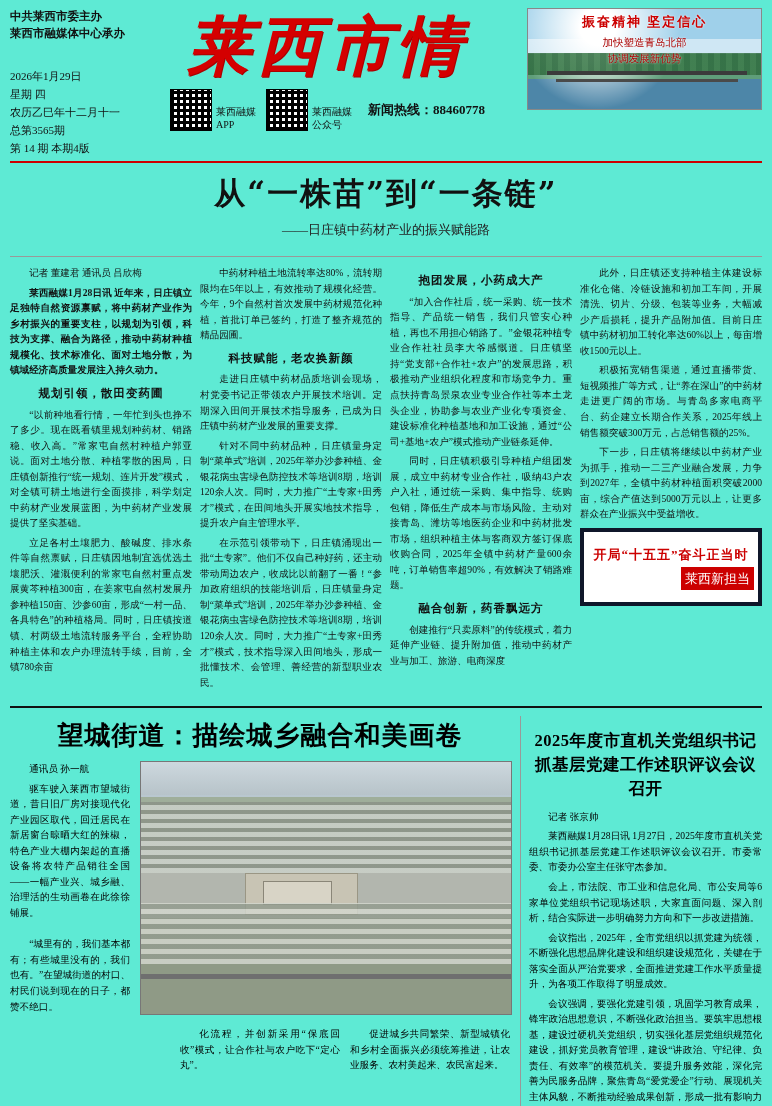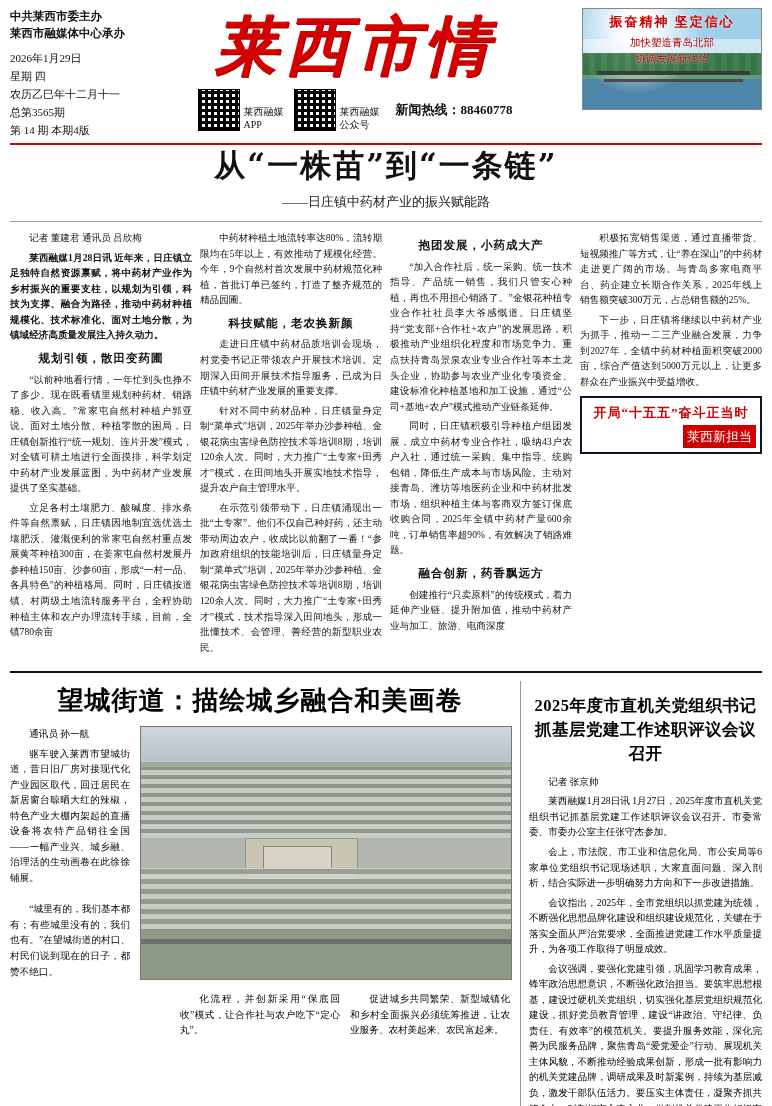--- a/index.html
+++ b/index.html
@@ -1,63 +1,63 @@
 <!DOCTYPE html>
 <html><head>
 <meta charset="utf-8">
 <style>
   html,body{margin:0;padding:0;background:#c8c8c8;}
   body{font-family:"Liberation Serif","DejaVu Serif",serif;}
-  .page{width:772px;height:1106px;background:#ffffff;position:relative;overflow:hidden;
+  .page{width:772px;height:1106px;background:#5eead4;position:relative;overflow:hidden;
         box-sizing:border-box;padding:8px 10px;}
   
   .masthead{display:flex;align-items:stretch;border-bottom:2px solid #c00;padding-bottom:4px;}
   .mh-left{width:118px;font-size:11px;line-height:1.5;color:#111;}
   .mh-left .org{font-size:11.5px;font-weight:bold;letter-spacing:0px;}
-  .mh-left .meta{margin-top:6px;font-size:11px;line-height:1.65;}
+  .mh-left .meta{margin-top:24px;font-size:11px;line-height:1.65;}
   .mh-center{flex:1;display:flex;flex-direction:column;align-items:center;justify-content:flex-start;}
   .title-cn{font-family:"DejaVu Serif",serif;font-size:64px;color:#d40000;font-weight:bold;
             letter-spacing:6px;line-height:1.05;margin-top:4px;text-shadow:1px 1px 0 #a00;
             font-style:italic;}
   .mh-center .subrow{display:flex;align-items:center;gap:10px;margin-top:10px;font-size:11px;}
   .qr{width:40px;height:40px;background:
       repeating-linear-gradient(0deg,#000 0 3px,#fff 3px 6px),
       repeating-linear-gradient(90deg,#000 0 3px,transparent 3px 6px);
       background-blend-mode:multiply;border:1px solid #000;}
   .qr-wrap{display:flex;align-items:flex-end;gap:4px;}
   .qr-label{font-size:10px;line-height:1.3;color:#111;}
   .hotline{font-size:13px;font-weight:bold;color:#111;margin-left:6px;}
   .hotline .num{color:#111;}
-  .mh-right{width:180px;display:flex;flex-direction:column;}
+  .mh-right{width:235px;display:flex;flex-direction:column;}
   .promo{position:relative;height:100px;border:1px solid #888;overflow:hidden;
          background:linear-gradient(#bfe0f2 0 38%,#7fb48e 38% 62%,#6aa3c9 62% 100%);}
   .promo .sky{position:absolute;inset:0;background:
      radial-gradient(circle at 30% 18%, #ffffff 0 10%, rgba(255,255,255,0) 45%),
      linear-gradient(#9fd0ea 0 30%,#cfe7f4 30% 45%,#5f9e7a 45% 70%,#4d86a8 70% 100%);}
   .promo .pier{position:absolute;left:8%;right:6%;top:62%;height:4px;background:#3b3b3b;}
   .promo .pier2{position:absolute;left:12%;right:10%;top:70%;height:3px;background:#4a4a4a;}
   .promo .trees{position:absolute;left:0;right:0;top:44%;height:22%;
         background:repeating-linear-gradient(90deg,#2f6b3f 0 6px,#3c7a4a 6px 12px);opacity:.85;}
   .promo-txt{position:absolute;top:4px;left:0;right:0;text-align:center;color:#c00;
         font-weight:bold;font-size:13px;letter-spacing:2px;text-shadow:0 0 2px #fff;}
   .promo-sub{position:absolute;top:26px;left:0;right:0;text-align:center;color:#a00;
         font-size:10.5px;line-height:1.5;text-shadow:0 0 2px #fff;}
   
-  .lead{text-align:center;}
+  .lead{margin-top:10px;text-align:center;}
   .lead h1{margin:0;font-size:31px;letter-spacing:2px;color:#111;font-weight:bold;
            font-family:"DejaVu Serif",serif;}
   .lead .sub{font-size:13px;color:#222;margin-top:6px;}
   
-  .cols{display:flex;gap:8px;margin-top:10px;border-top:1px solid #999;padding-top:8px;}
+  .cols{display:flex;gap:8px;margin-top:17px;border-top:1px solid #999;padding-top:8px;}
   .col{flex:1;font-size:9.6px;line-height:1.62;color:#111;text-align:justify;}
   .col p{margin:0 0 4px 0;text-indent:2em;}
   .col h3{font-size:11.5px;margin:6px 0 4px 0;text-align:center;font-weight:bold;letter-spacing:1px;}
   .byline{font-size:9.6px;margin-bottom:4px;text-indent:2em;}
   .dateline{font-weight:bold;}
-  .redbar{margin-top:6px;border:2px solid #0f172a;background:#fff;padding:4px 4px;}
+  .redbar{margin-top:6px;border:4px solid #0f172a;background:#fff;padding:12px 4px;}
   .redbar .t{color:#c00;font-weight:bold;font-size:13px;text-align:center;letter-spacing:1px;}
   .redbar .s{font-size:13px;color:#fff;background:#c00;display:inline-block;padding:1px 4px;float:right;margin-top:2px;}
   
   .mid{display:flex;gap:10px;margin-top:12px;border-top:2px solid #111;padding-top:8px;}
   .mid-left{flex:0 0 500px;}
   .mid-right{flex:1;border-left:1px solid #999;padding-left:8px;}
   .mid-title{font-size:26px;font-weight:bold;letter-spacing:1px;text-align:center;margin:2px 0 8px;}
   .photo{width:100%;height:252px;border:1px solid #777;position:relative;overflow:hidden;
      background:linear-gradient(#b9c7cf 0 14%,#9fae9a 14% 30%,#b2b6ae 30% 62%,#8f9a86 62% 100%);}
   .photo .rowsA{position:absolute;left:0;right:0;top:16%;height:28%;
@@ -155,20 +155,21 @@
       <p>在示范引领带动下，日庄镇涌现出一批“土专家”。他们不仅自己种好药，还主动带动周边农户，收成比以前翻了一番！“参加政府组织的技能培训后，日庄镇量身定制“菜单式”培训，2025年举办沙参种植、金银花病虫害绿色防控技术等培训8期，培训120余人次。同时，大力推广“土专家+田秀才”模式，技术指导深入田间地头，形成一批懂技术、会管理、善经营的新型职业农民。</p>
     </div>
     <div class="col">
       <h3>抱团发展，小药成大产</h3>
       <p>“加入合作社后，统一采购、统一技术指导、产品统一销售，我们只管安心种植，再也不用担心销路了。”金银花种植专业合作社社员李大爷感慨道。日庄镇坚持“党支部+合作社+农户”的发展思路，积极推动产业组织化程度和市场竞争力。重点扶持青岛景泉农业专业合作社等本土龙头企业，协助参与农业产业化专项资金、建设标准化种植基地和加工设施，通过“公司+基地+农户”模式推动产业链条延伸。</p>
       <p>同时，日庄镇积极引导种植户组团发展，成立中药材专业合作社，吸纳43户农户入社，通过统一采购、集中指导、统购包销，降低生产成本与市场风险。主动对接青岛、潍坊等地医药企业和中药材批发市场，组织种植主体与客商双方签订保底收购合同，2025年全镇中药材产量600余吨，订单销售率超90%，有效解决了销路难题。</p>
       <h3>融合创新，药香飘远方</h3>
       <p>创建推行“只卖原料”的传统模式，着力延伸产业链、提升附加值，推动中药材产业与加工、旅游、电商深度</p>
     </div>
     <div class="col">
+      <p>此外，日庄镇还支持种植主体建设标准化仓储、冷链设施和初加工车间，开展清洗、切片、分级、包装等业务，大幅减少产后损耗，提升产品附加值。目前日庄镇中药材初加工转化率达60%以上，每亩增收1500元以上。</p>
       <p>积极拓宽销售渠道，通过直播带货、短视频推广等方式，让“养在深山”的中药材走进更广阔的市场。与青岛多家电商平台、药企建立长期合作关系，2025年线上销售额突破300万元，占总销售额的25%。</p>
       <p>下一步，日庄镇将继续以中药材产业为抓手，推动一二三产业融合发展，力争到2027年，全镇中药材种植面积突破2000亩，综合产值达到5000万元以上，让更多群众在产业振兴中受益增收。</p>
       <div class="redbar">
         <div class="t">开局“十五五”奋斗正当时</div>
         <div style="overflow:hidden;">
             <span class="s">莱西新担当</span>
           </div>
       </div>
     </div>
   </div>

